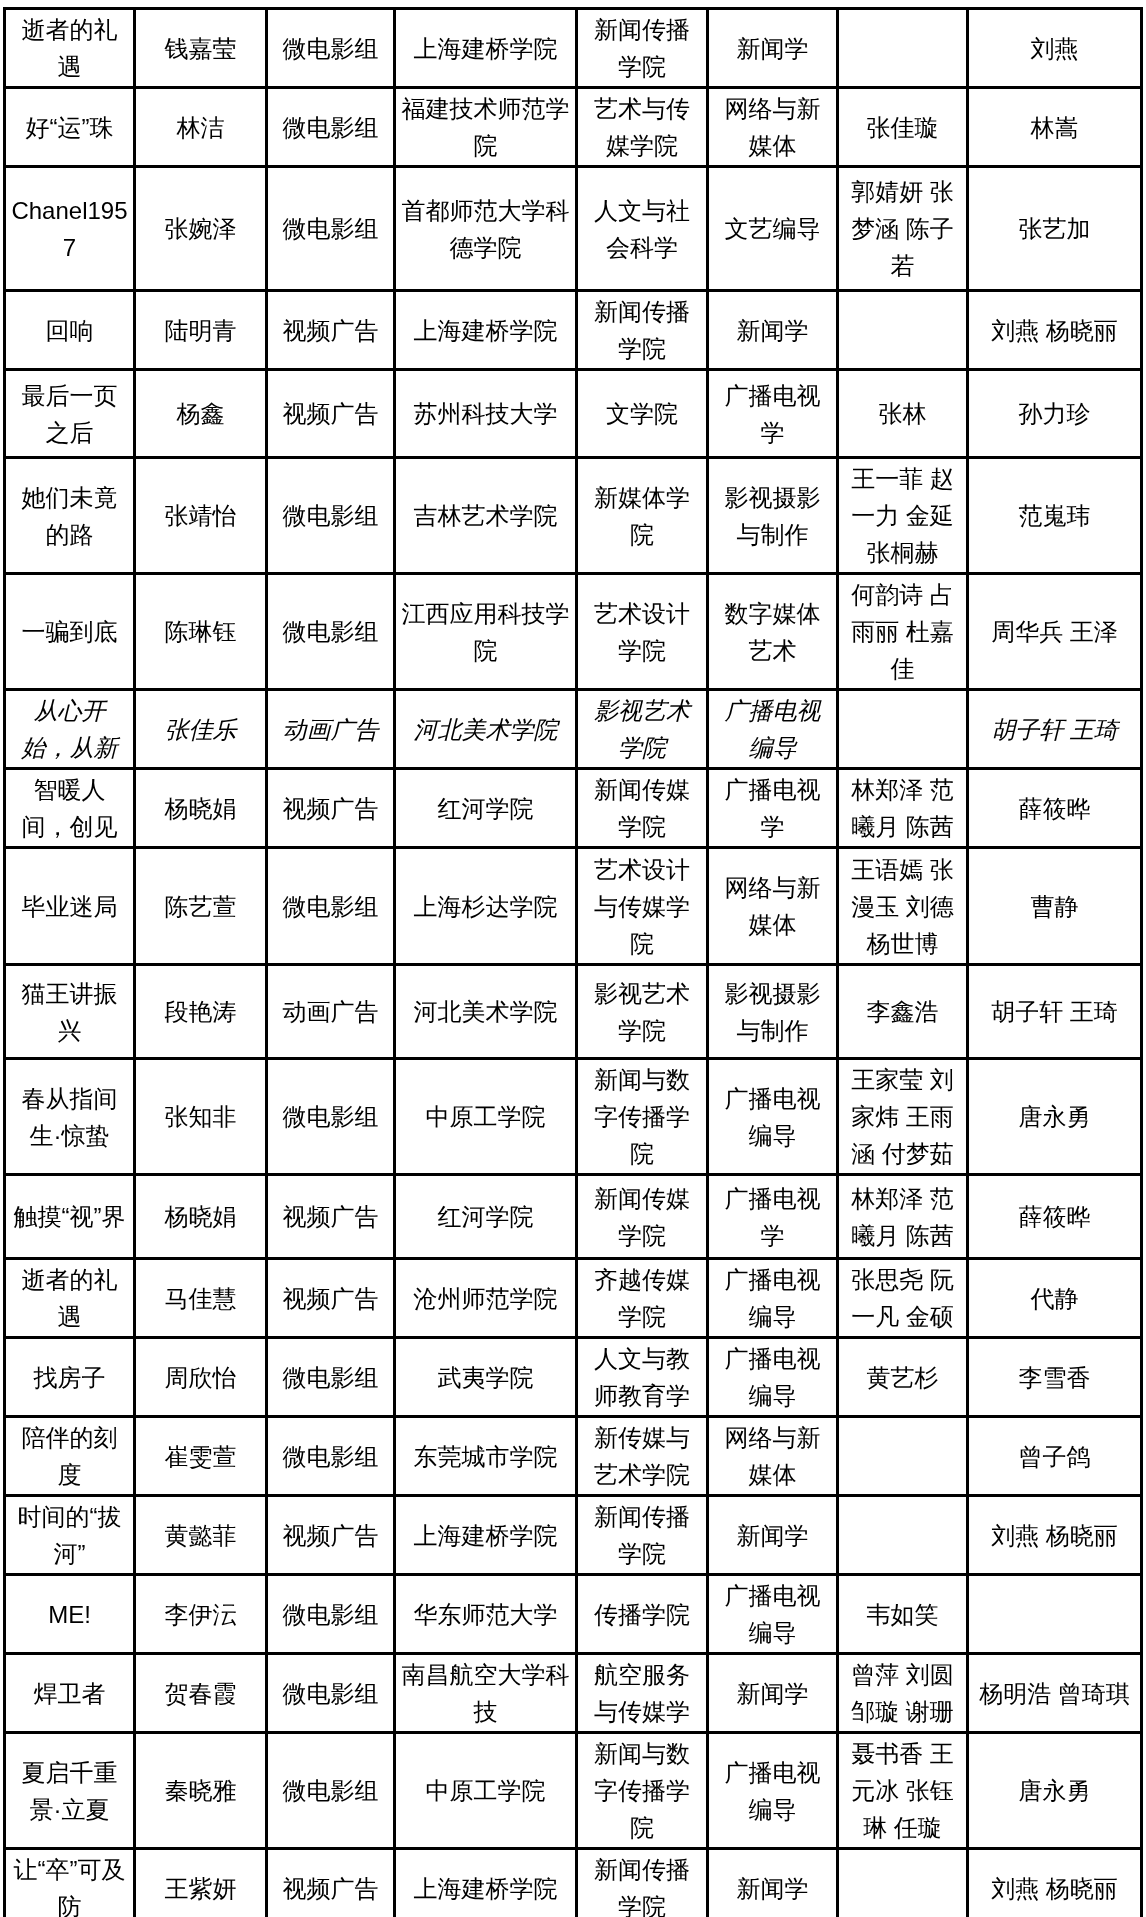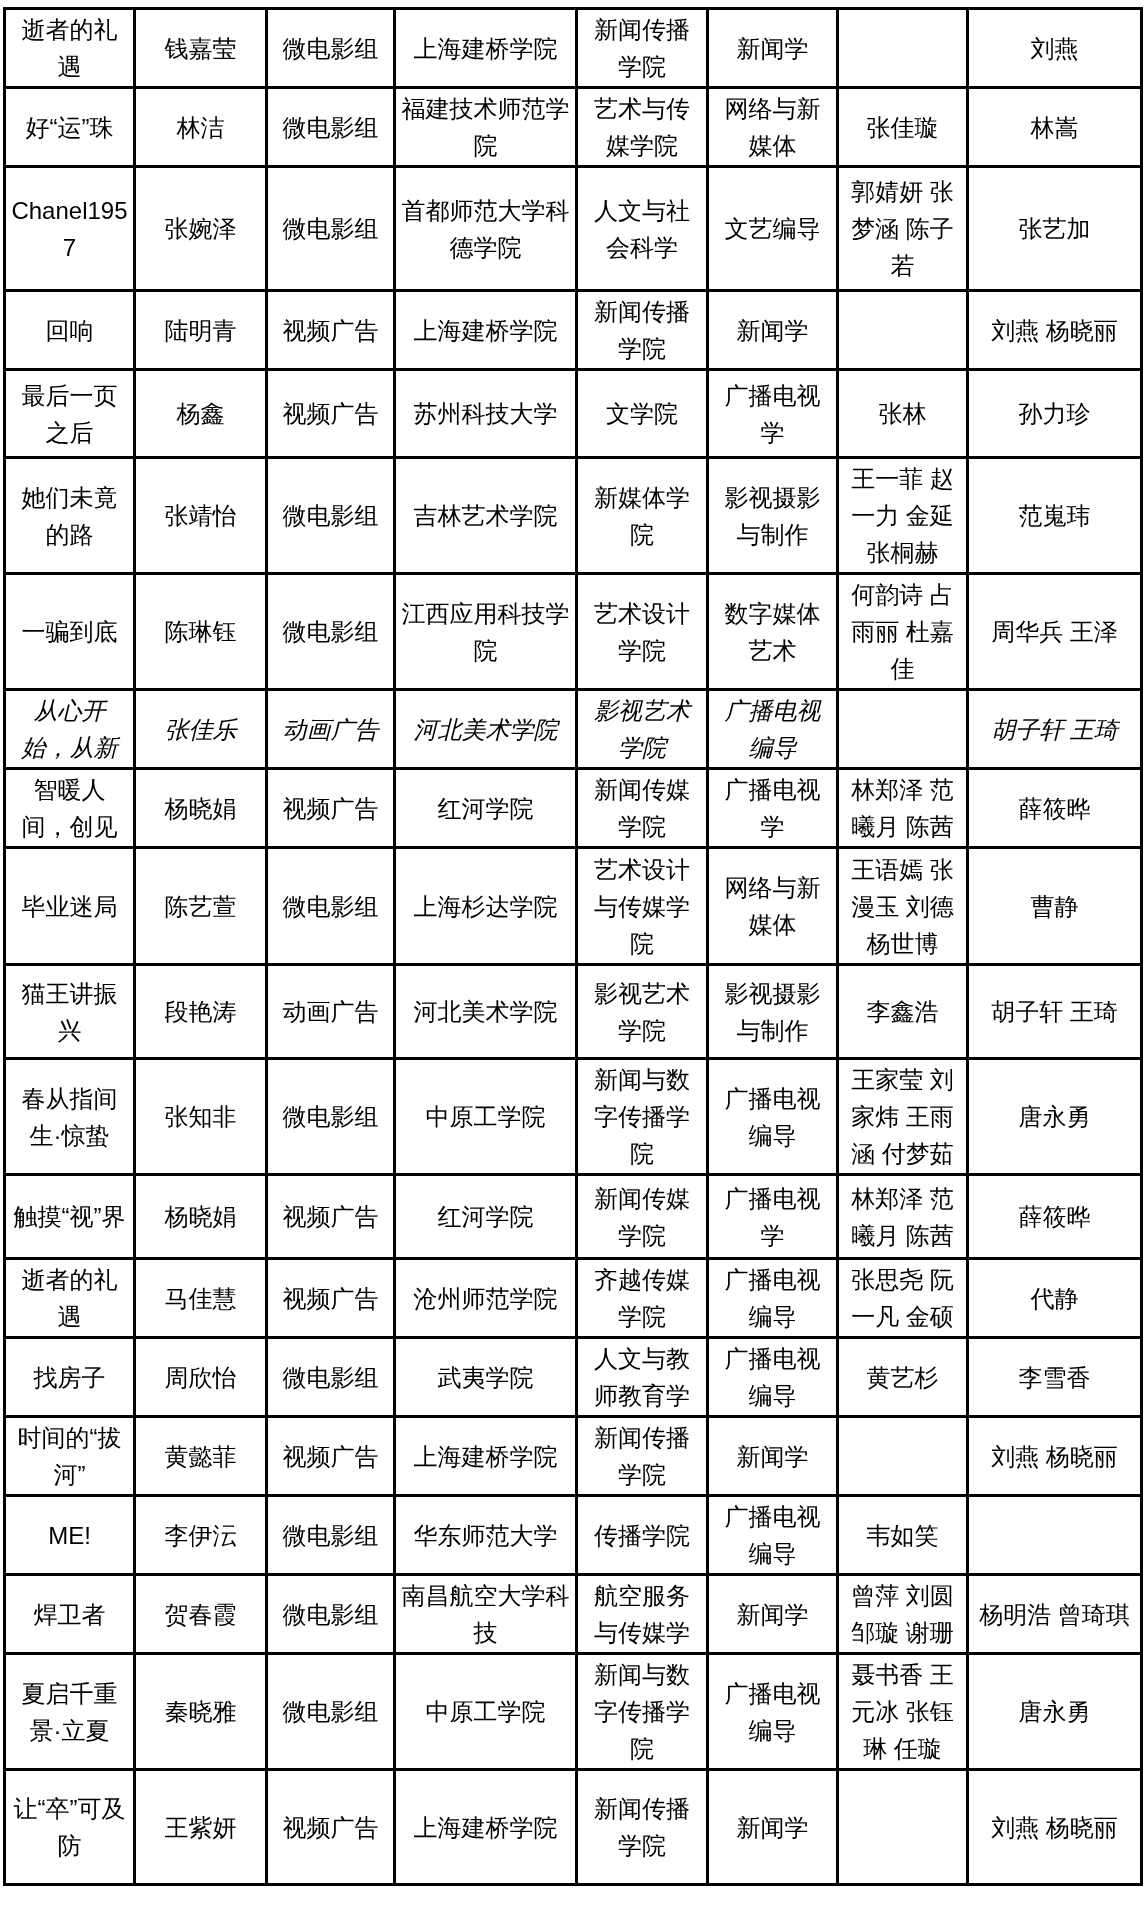--- a/index.html
+++ b/index.html
@@ -225,20 +225,30 @@
           <td>找房子</td>
           <td>周欣怡</td>
           <td>微电影组</td>
           <td>武夷学院</td>
           <td>人文与教师教育学</td>
           <td>广播电视编导</td>
           <td>黄艺杉</td>
           <td>李雪香</td>
         </tr>
         <tr>
+          <td>陪伴的刻度</td>
+          <td>崔雯萱</td>
+          <td>微电影组</td>
+          <td>东莞城市学院</td>
+          <td>新传媒与艺术学院</td>
+          <td>网络与新媒体</td>
+          <td></td>
+          <td>曾子鸽</td>
+        </tr>
+        <tr>
           <td>时间的“拔河”</td>
           <td>黄懿菲</td>
           <td>视频广告</td>
           <td>上海建桥学院</td>
           <td>新闻传播学院</td>
           <td>新闻学</td>
           <td></td>
           <td>刘燕 杨晓丽</td>
         </tr>
         <tr>

